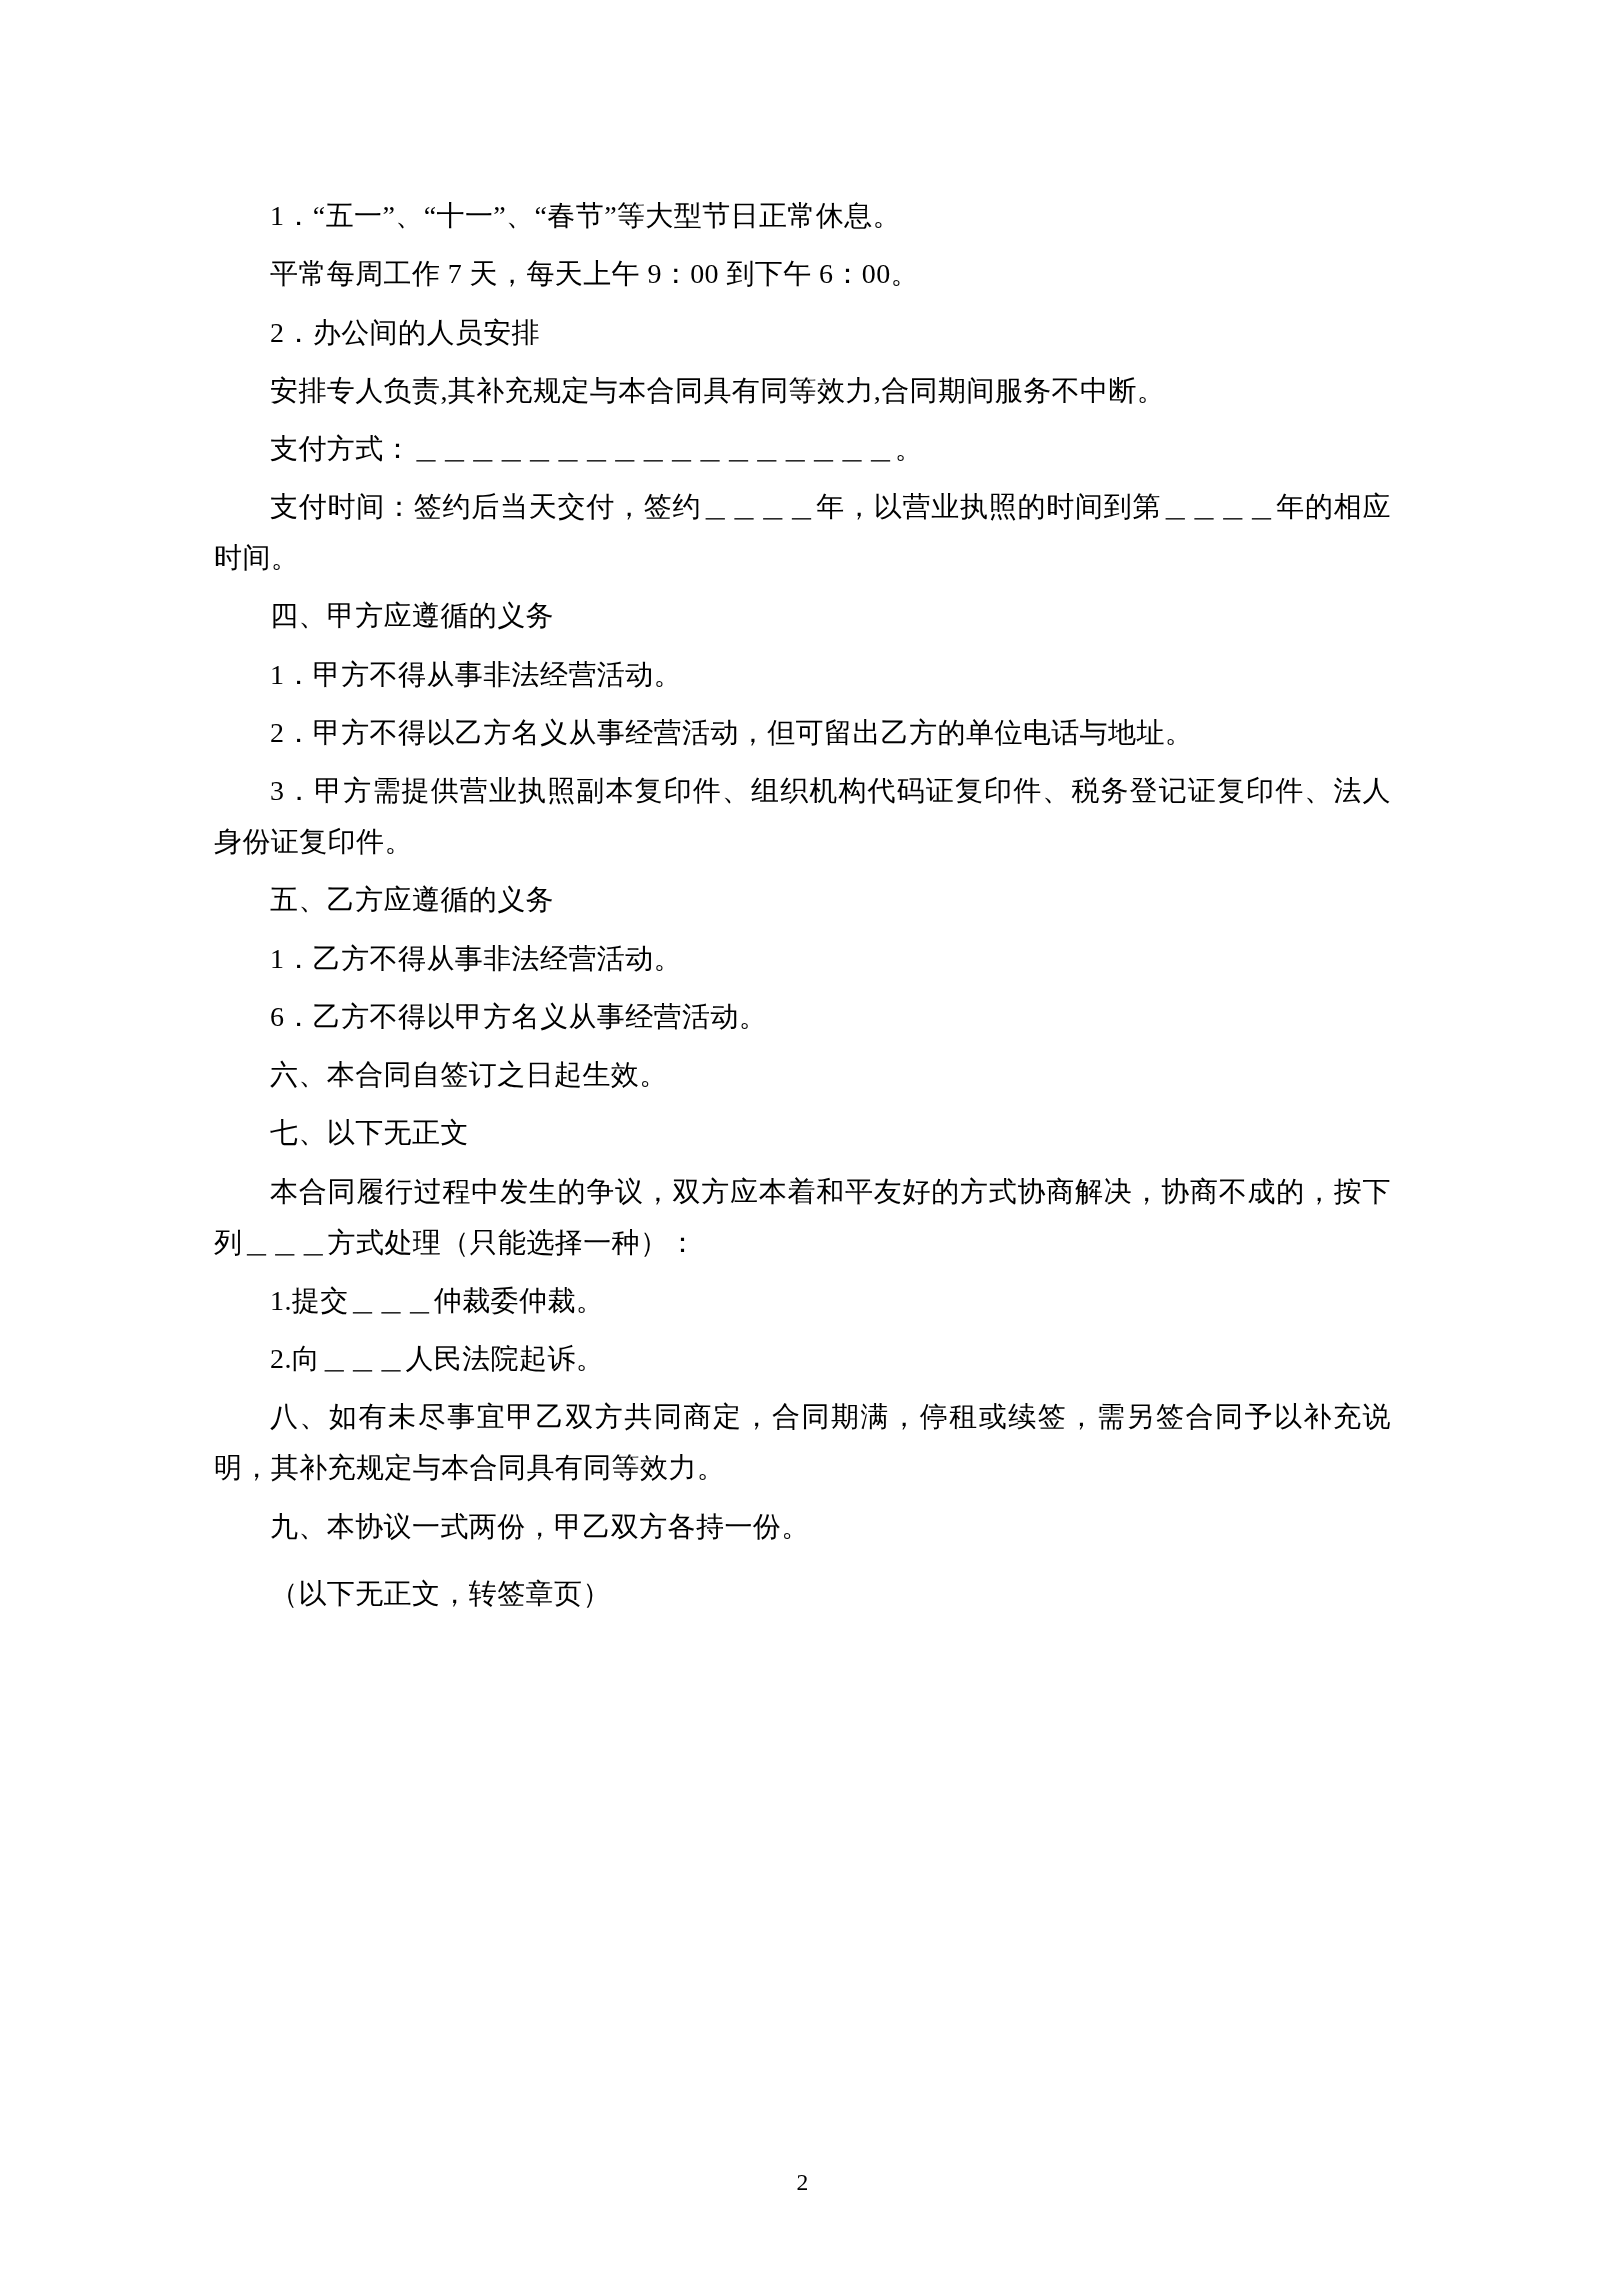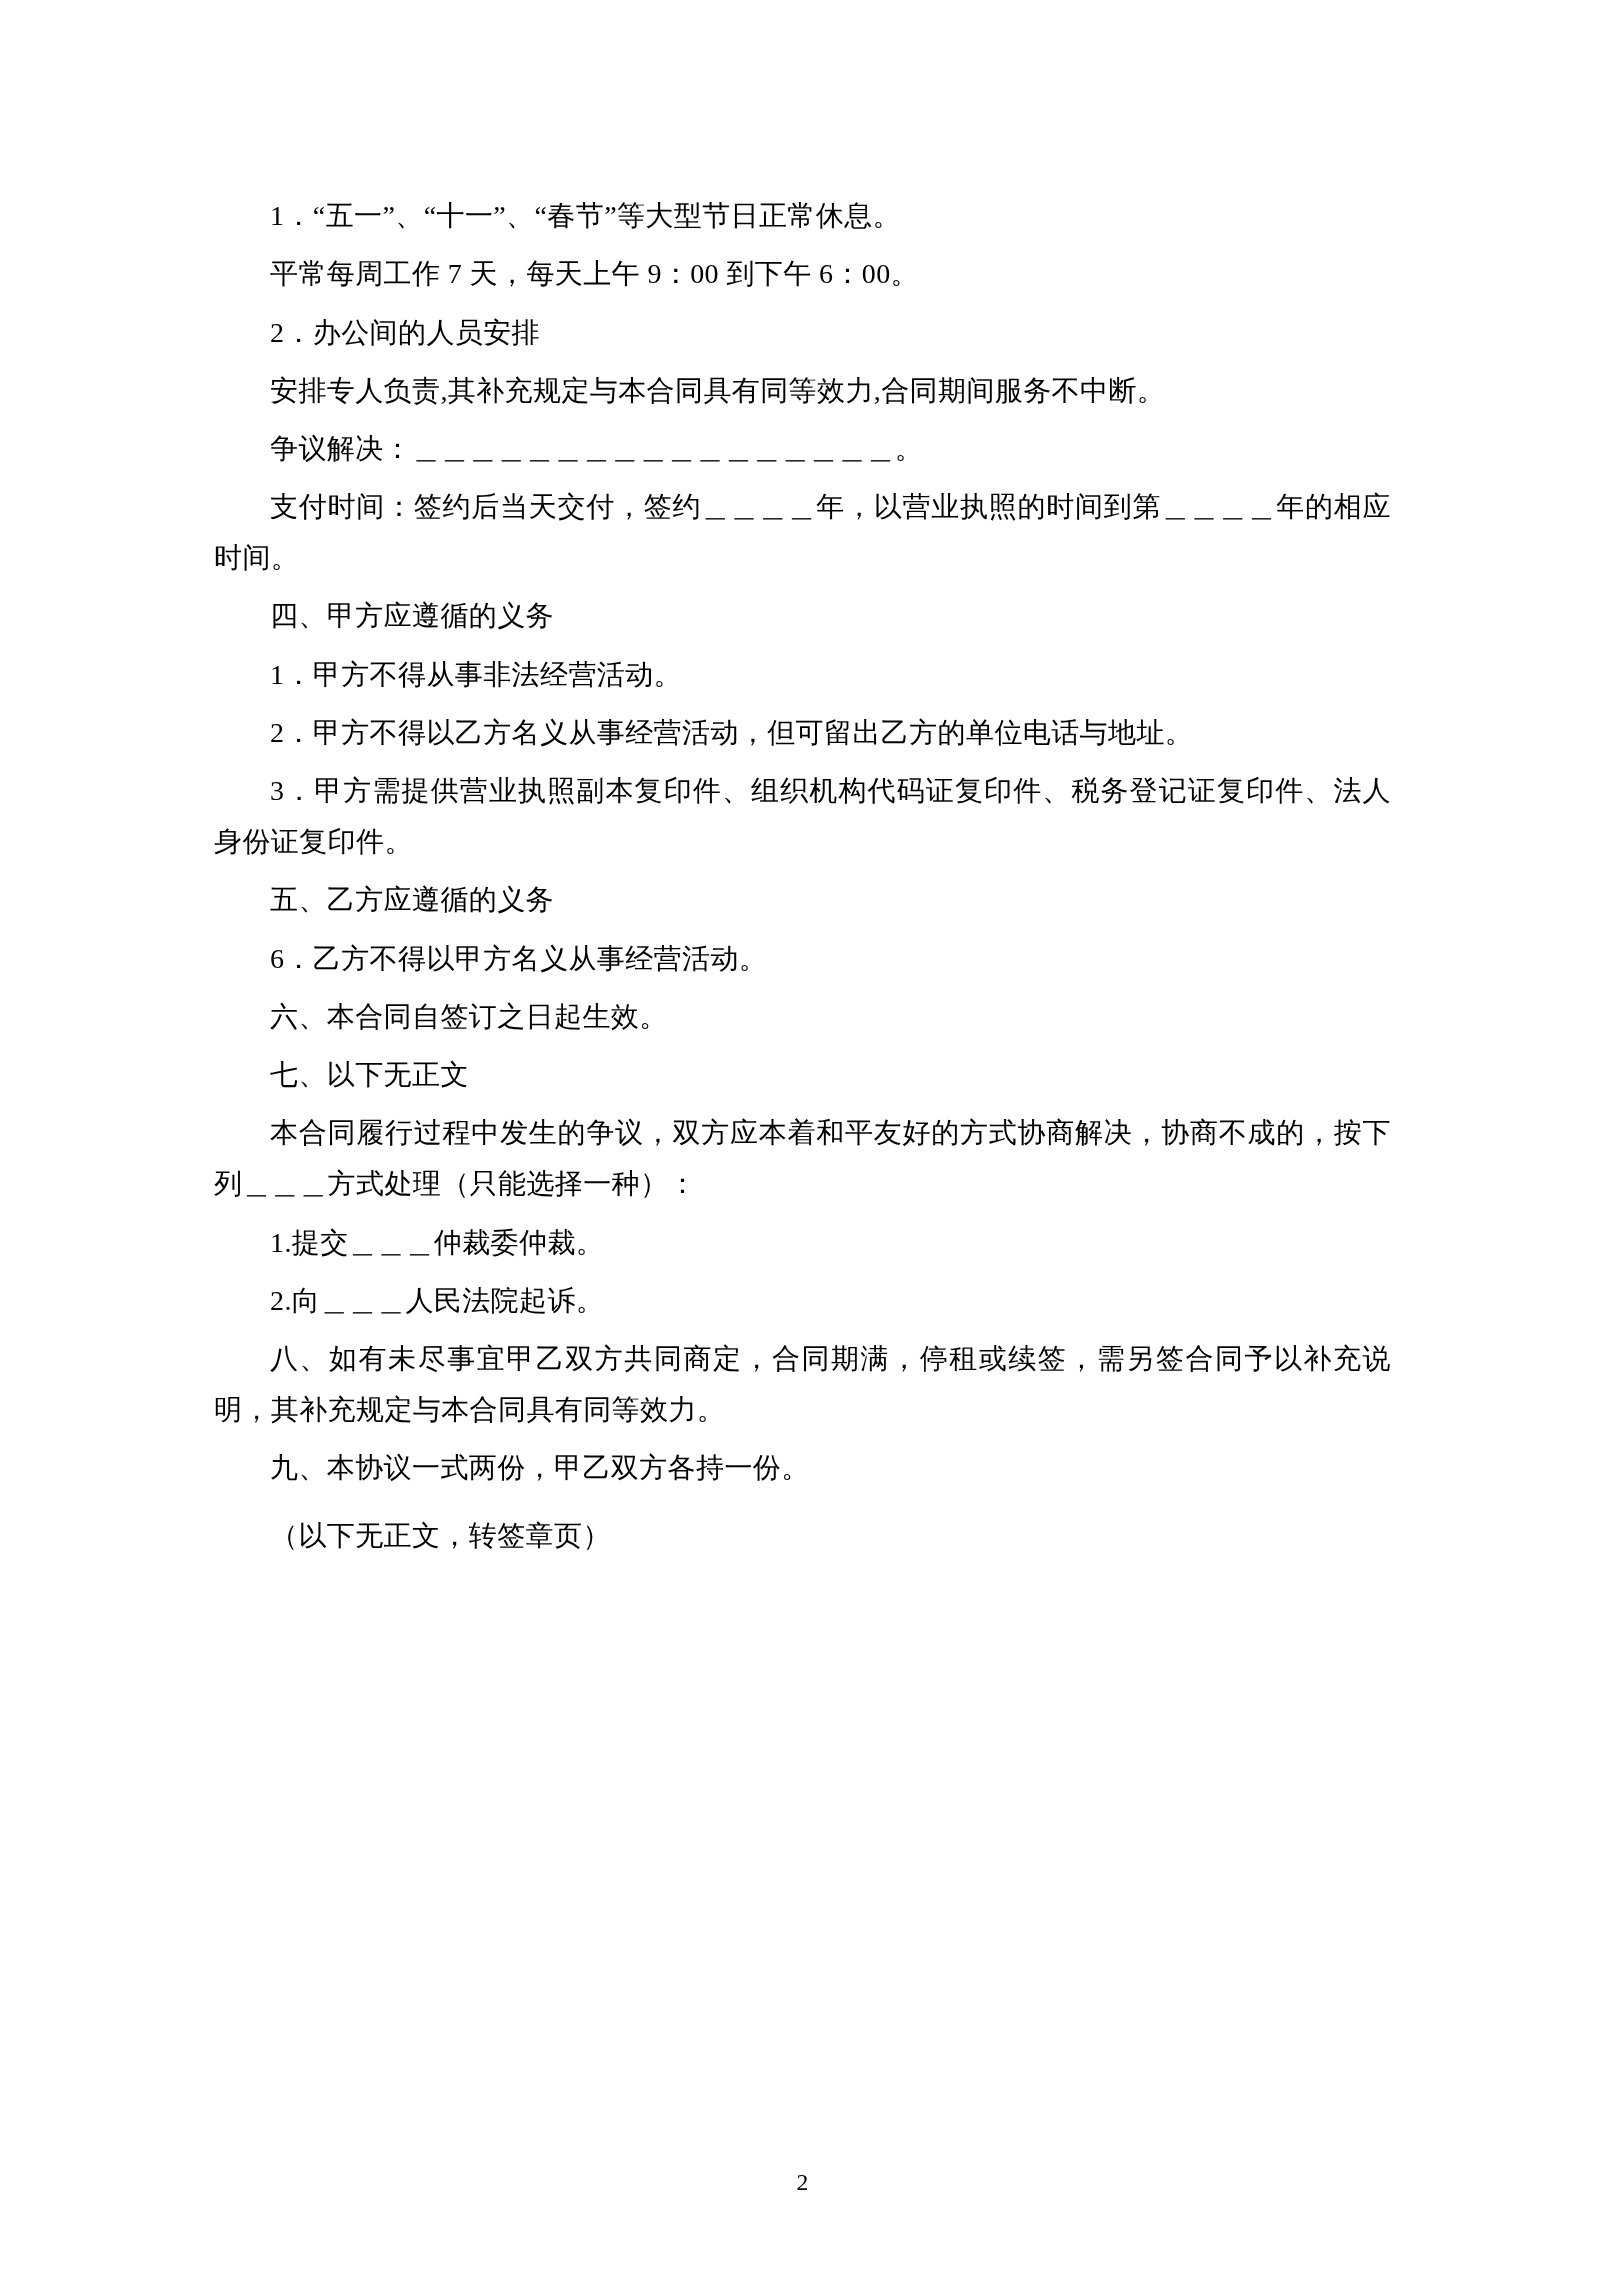--- a/index.html
+++ b/index.html
@@ -48,27 +48,28 @@
 </style>
 </head>
 <body>
 
 <div class="page">
   <div class="body-text">
     <p class="para indent">1．“五一”、“十一”、“春节”等大型节日正常休息。</p>
     <p class="para indent">平常每周工作 7 天，每天上午 9：00 到下午 6：00。</p>
     <p class="para indent">2．办公间的人员安排</p>
     <p class="para indent">安排专人负责,其补充规定与本合同具有同等效力,合同期间服务不中断。</p>
-    <p class="para indent">争议解决：＿＿＿＿＿＿＿＿＿＿＿＿＿＿＿＿＿。</p>
+    <p class="para indent">支付方式：＿＿＿＿＿＿＿＿＿＿＿＿＿＿＿＿＿。</p>
     <p class="para indent">支付时间：签约后当天交付，签约＿＿＿＿年，以营业执照的时间到第＿＿＿＿年的相应时间。</p>
     <p class="para indent">四、甲方应遵循的义务</p>
     <p class="para indent">1．甲方不得从事非法经营活动。</p>
     <p class="para indent">2．甲方不得以乙方名义从事经营活动，但可留出乙方的单位电话与地址。</p>
     <p class="para indent">3．甲方需提供营业执照副本复印件、组织机构代码证复印件、税务登记证复印件、法人身份证复印件。</p>
     <p class="para indent">五、乙方应遵循的义务</p>
+    <p class="para indent">1．乙方不得从事非法经营活动。</p>
     <p class="para indent">6．乙方不得以甲方名义从事经营活动。</p>
     <p class="para indent">六、本合同自签订之日起生效。</p>
     <p class="para indent">七、以下无正文</p>
     <p class="para indent">本合同履行过程中发生的争议，双方应本着和平友好的方式协商解决，协商不成的，按下列＿＿＿方式处理（只能选择一种）：</p>
     <p class="para indent">1.提交＿＿＿仲裁委仲裁。</p>
     <p class="para indent">2.向＿＿＿人民法院起诉。</p>
     <p class="para indent">八、如有未尽事宜甲乙双方共同商定，合同期满，停租或续签，需另签合同予以补充说明，其补充规定与本合同具有同等效力。</p>
     <p class="para indent">九、本协议一式两份，甲乙双方各持一份。</p>
     <div class="spacer-small"></div>
     <p class="para indent">（以下无正文，转签章页）</p>

